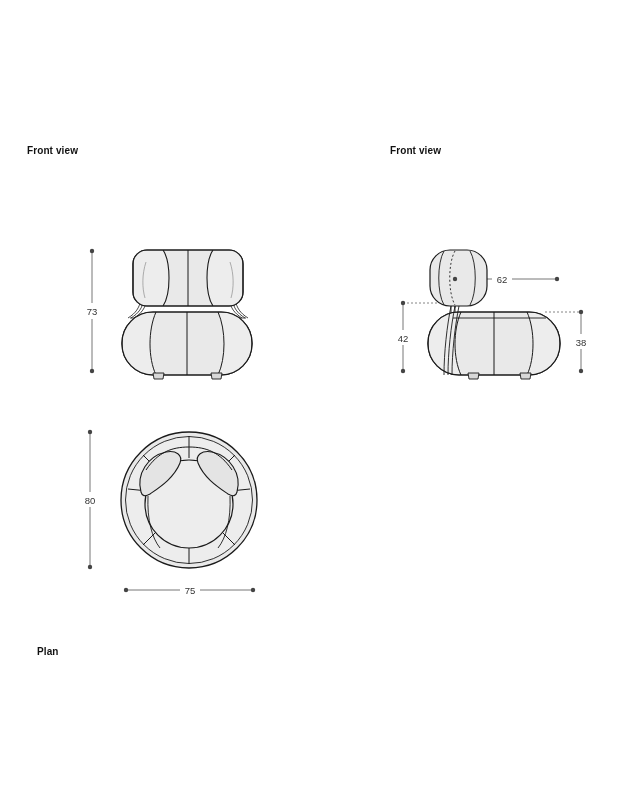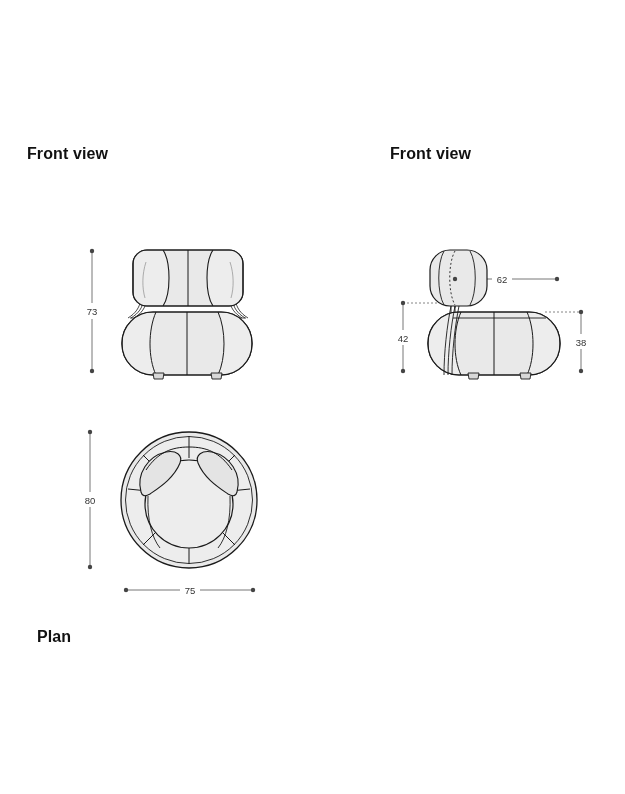--- a/index.html
+++ b/index.html
@@ -18,29 +18,29 @@
   #sheet {
     position: absolute;
     left: 0;
     top: 0;
     width: 625px;
     height: 794px;
   }
   .view-label {
     position: absolute;
     font-family: "Liberation Sans", sans-serif;
-    font-size: 16px;
+    font-size: 10px;
     font-weight: bold;
     color: #111111;
     letter-spacing: 0.1px;
     white-space: nowrap;
   }
   #label-front { left: 27px; top: 145px; }
   #label-side  { left: 390px; top: 145px; }
-  #label-plan  { left: 37px; top: 628px; }
+  #label-plan  { left: 37px; top: 646px; }
 
   svg { display: block; }
   svg text {
     font-family: "Liberation Sans", sans-serif;
     font-size: 9.5px;
     fill: #333333;
   }
 </style>
 </head>
 <body>

